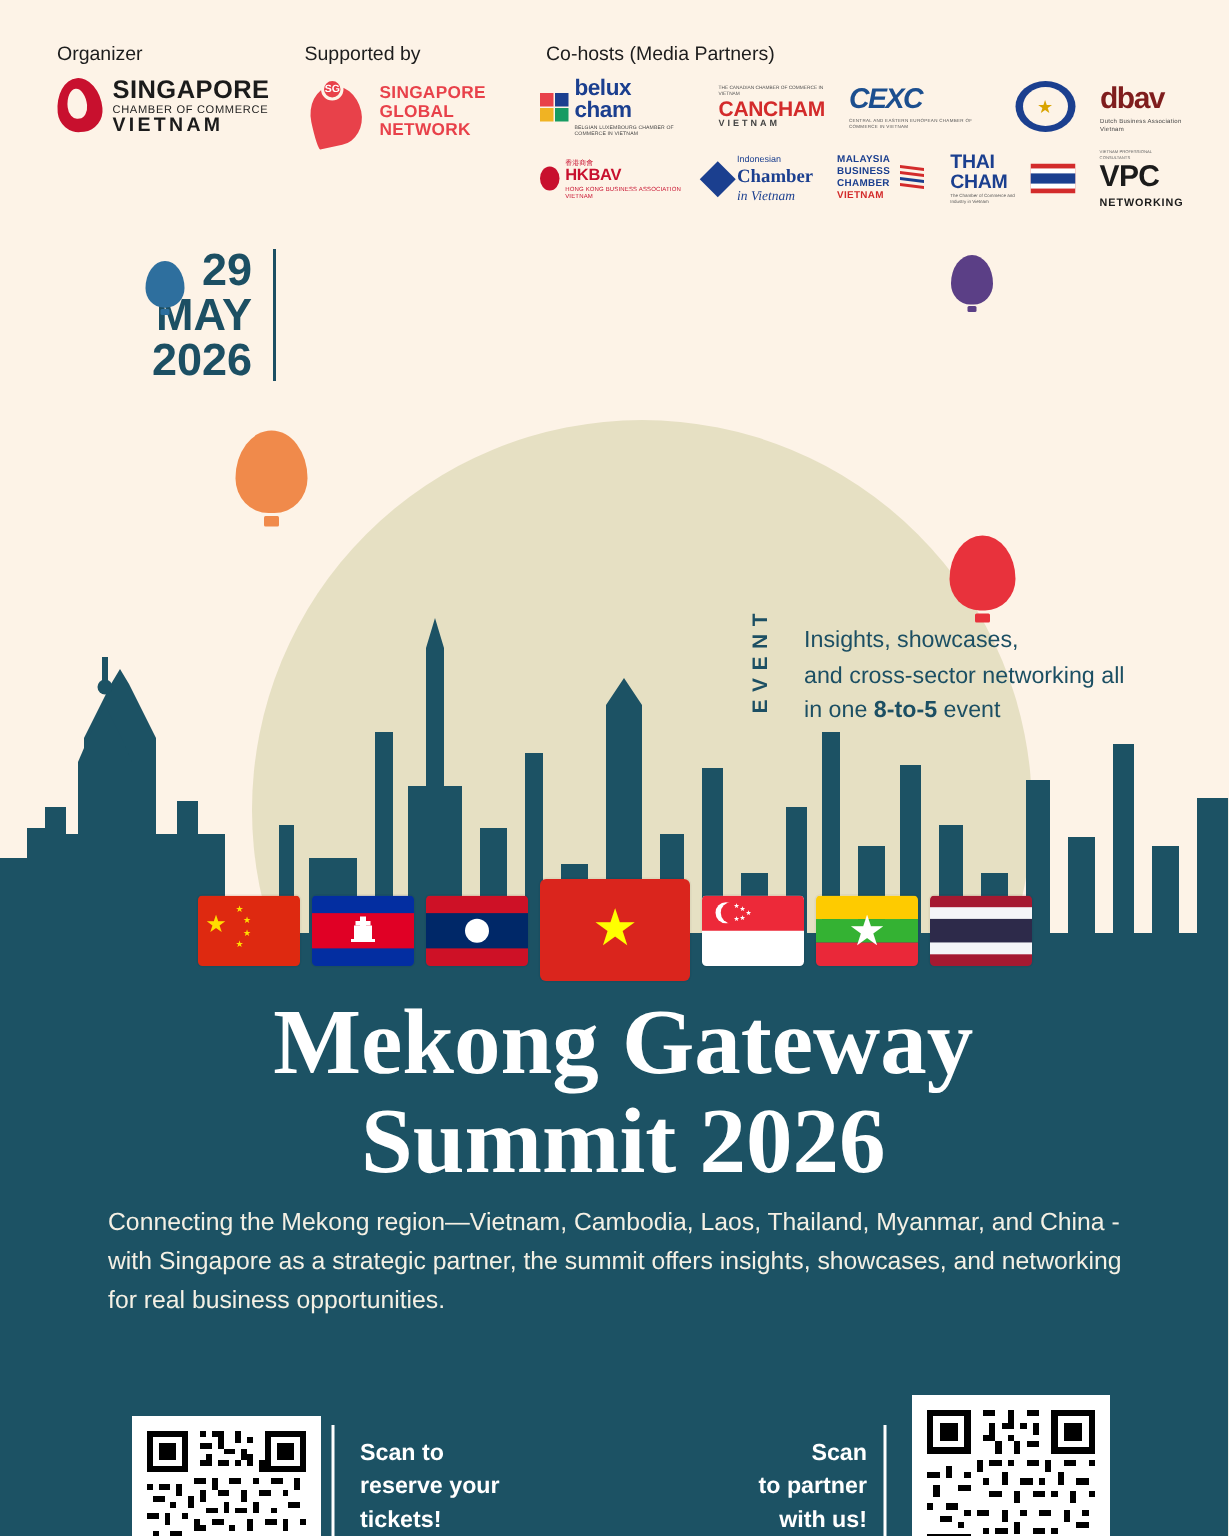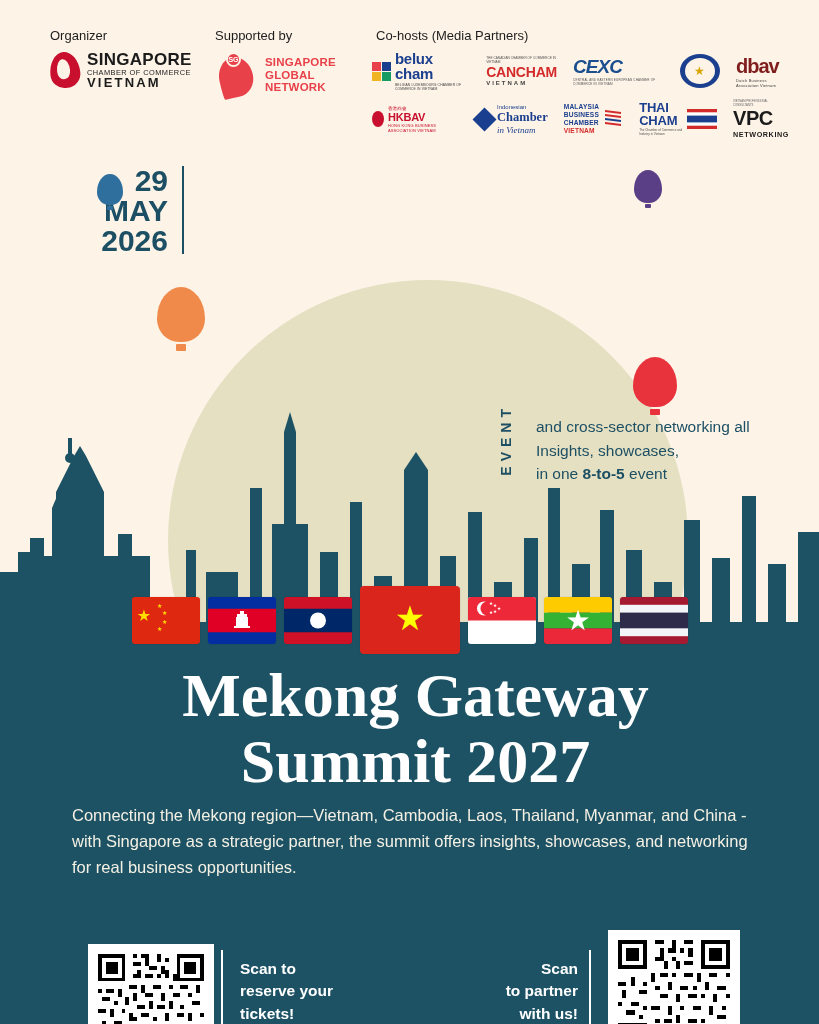--- a/index.html
+++ b/index.html
@@ -9,21 +9,21 @@
     background: #fdf3e7;
     overflow: hidden;
     position: relative;
   }
 
   
   .top-band {
     position: relative;
     height: 152px;
     background: #fdf3e7;
-    padding: 28px 30px 0 50px;
+    padding: 28px 30px 0 38px;
     display: flex;
     gap: 0px;
   }
   .org-col { width: 165px; }
   .sup-col { width: 155px; }
   .co-col  { flex: 1; }
 
   .col-head {
     font-size: 13px;
     color: #1d1d1d;
@@ -419,22 +419,22 @@
     <div class="date-block">
       <div class="d-day">29</div>
       <div class="d-mon">MAY</div>
       <div class="d-yr">2026</div>
     </div>
     <div class="vline"></div>
   </div>
 
   <div class="event-word">EVENT</div>
   <div class="insights">
+    <div>Insights, showcases,</div>
     <div>and cross-sector networking all</div>
-    <div>Insights, showcases,</div>
     <div><span>in one </span><b>8-to-5</b><span> event</span></div>
   </div>
 
   <div class="balloon" style="left:97px; top:22px; width:26px; height:40px;">
     <div class="bulb" style="background:#2e6f9e"></div>
     <div class="basket" style="background:#2e6f9e"></div>
   </div>
   <div class="balloon" style="left:634px; top:18px; width:28px; height:42px;">
     <div class="bulb" style="background:#5b3f86"></div>
     <div class="basket" style="background:#5b3f86"></div>
@@ -509,21 +509,21 @@
       <svg width="68" height="47" viewBox="0 0 68 47">
           <rect width="68" height="47" fill="#a51931"></rect>
           <rect y="7.8" width="68" height="31.4" fill="#f4f5f8"></rect>
           <rect y="15.6" width="68" height="15.7" fill="#2d2a4a"></rect>
         </svg>
     </div>
   </div>
 
   <div class="title">
     <div>Mekong Gateway</div>
-    <div>Summit 2027</div>
+    <div>Summit 2026</div>
   </div>
 
   <div class="subtitle">Connecting the Mekong region—Vietnam, Cambodia, Laos, Thailand, Myanmar, and China - with Singapore as a strategic partner, the summit offers insights, showcases, and networking for real business opportunities.</div>
 
   <div class="qr-area">
 
     <div class="qr-box" style="left:88px; top:52px;">
       <svg class="qr-img" width="114" height="114" viewBox="0 0 29 29" shape-rendering="crispEdges">
         <rect width="29" height="29" fill="#fff"></rect>
         <g fill="#000">

